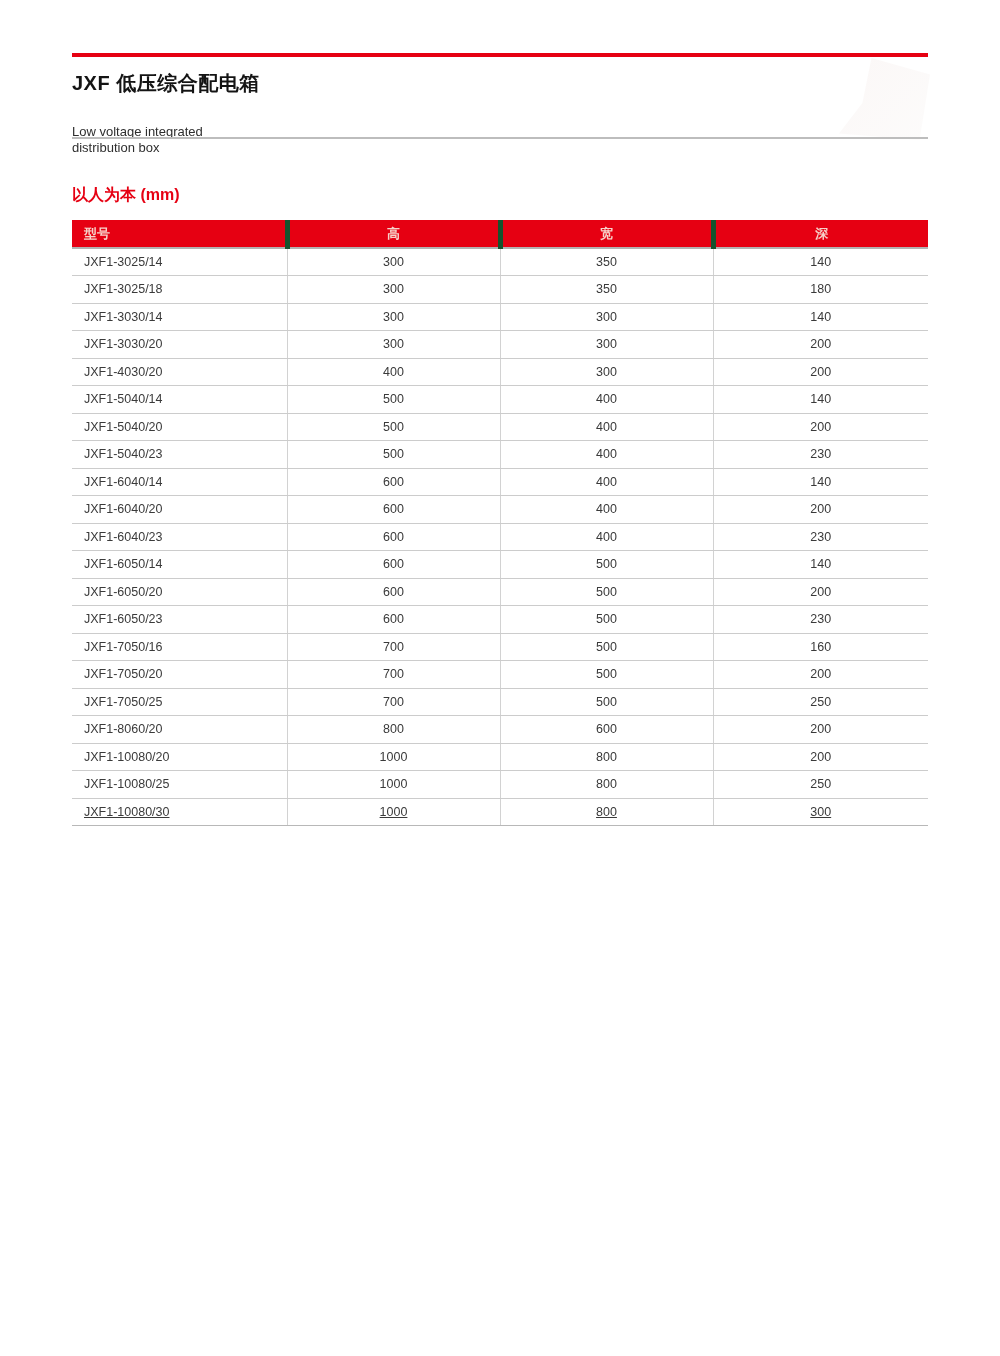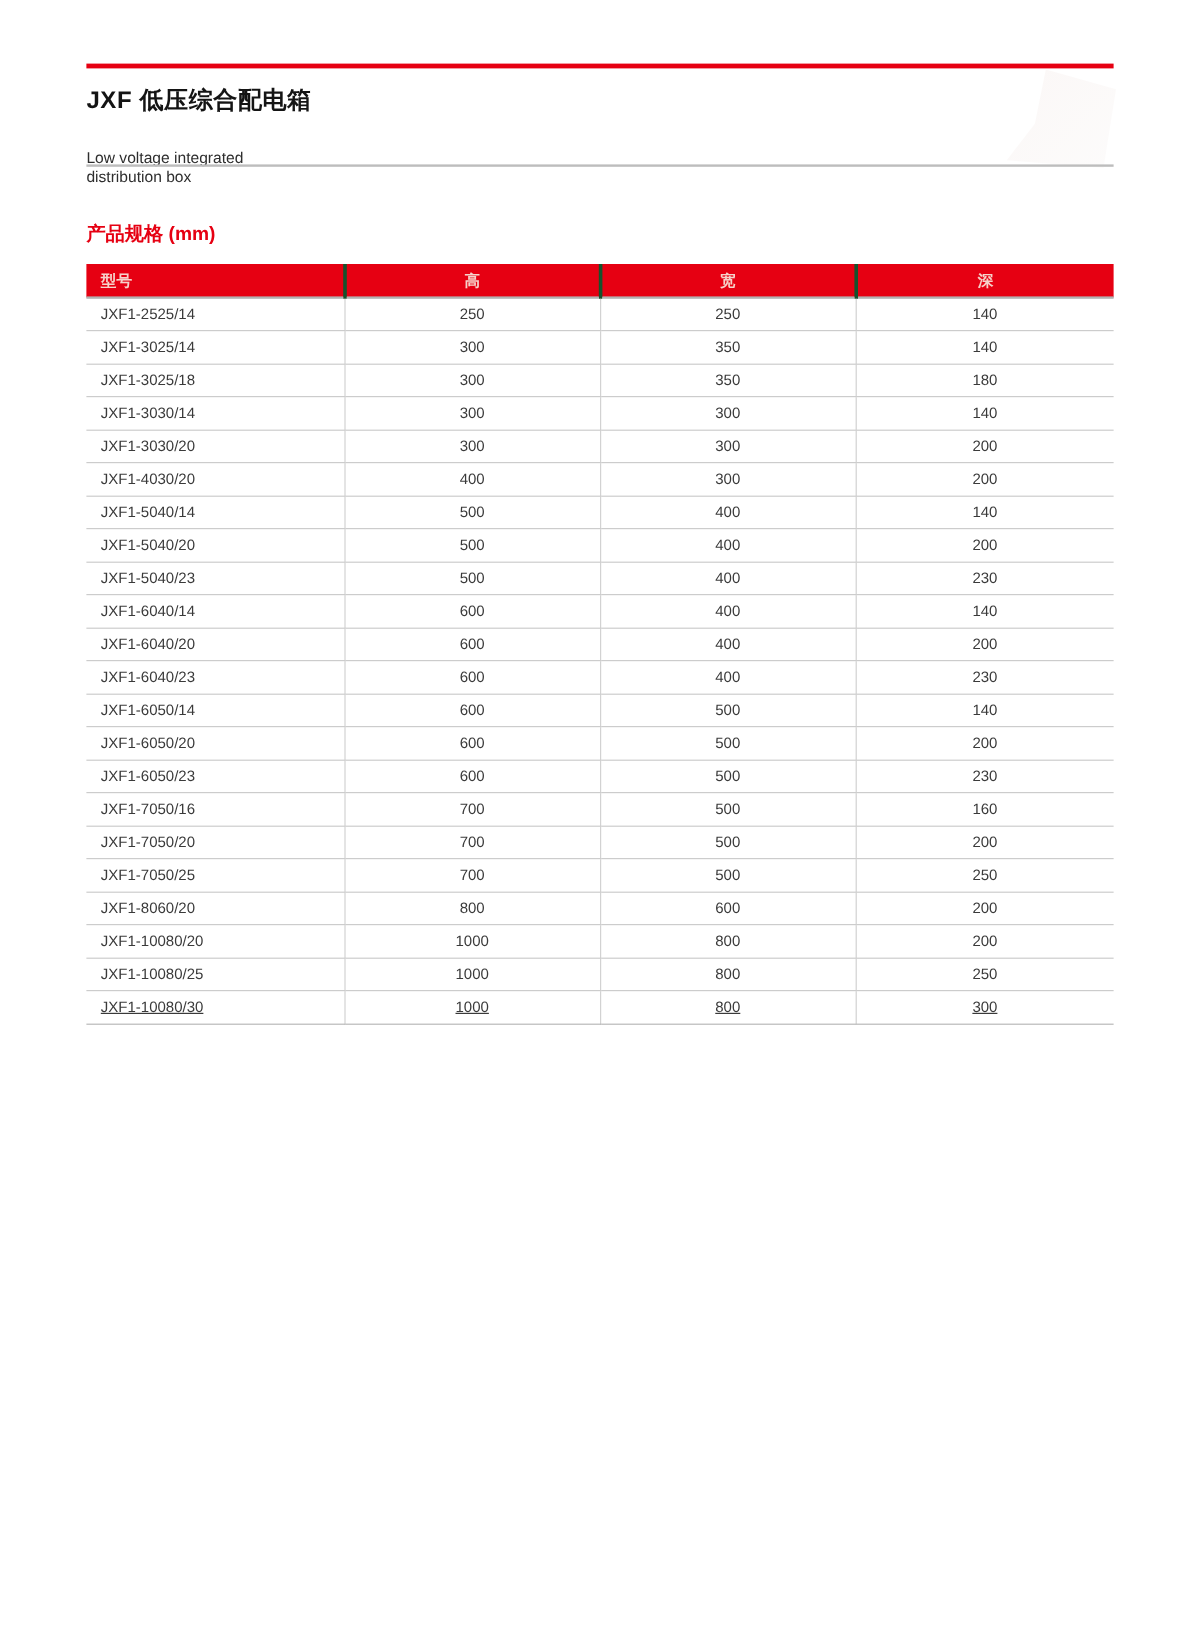--- a/index.html
+++ b/index.html
@@ -82,21 +82,21 @@
   .spec-table th {
     background: #e60012;
     color: #f6d2ca;
     font-size: 13px;
     font-weight: bold;
     height: 28px;
     text-align: center;
     border-bottom: 2px solid #b3b3b3;
   }
   .spec-table th:first-child { text-align: left; padding-left: 12px; }
-  .spec-table th:not(:last-child) { border-right: 3px solid #14532d; }
+  .spec-table th:not(:last-child) { border-right: 5px solid #14532d; }
 
   .spec-table td {
     height: 27.5px;
     font-size: 12.5px;
     color: #3a3a3a;
     text-align: center;
     border-bottom: 1px solid #cccccc;
     background: #ffffff;
   }
   .spec-table td:first-child { text-align: left; padding-left: 12px; }
@@ -130,45 +130,39 @@
   <div class="watermark"></div>
 
   <div class="top-rule"></div>
 
   <div class="doc-title">JXF 低压综合配电箱</div>
   <div class="doc-subtitle">Low voltage integrated
 distribution box</div>
 
   <div class="header-rule"></div>
 
-  <div class="section-title">产品规格 (mm)</div>
+  <div class="section-title">以人为本 (mm)</div>
 
   <table class="spec-table">
     <colgroup>
       <col class="c1">
         <col class="c2">
         <col class="c3">
         <col class="c4">
     </colgroup>
     <thead>
       <tr>
         <th>型号</th>
         <th>高</th>
         <th>宽</th>
         <th>深</th>
       </tr>
     </thead>
     <tbody>
         <tr>
-          <td>JXF1-2525/14</td>
-          <td>250</td>
-          <td>250</td>
-          <td>140</td>
-        </tr>
-        <tr>
           <td>JXF1-3025/14</td>
           <td>300</td>
           <td>350</td>
           <td>140</td>
         </tr>
         <tr>
           <td>JXF1-3025/18</td>
           <td>300</td>
           <td>350</td>
           <td>180</td>

